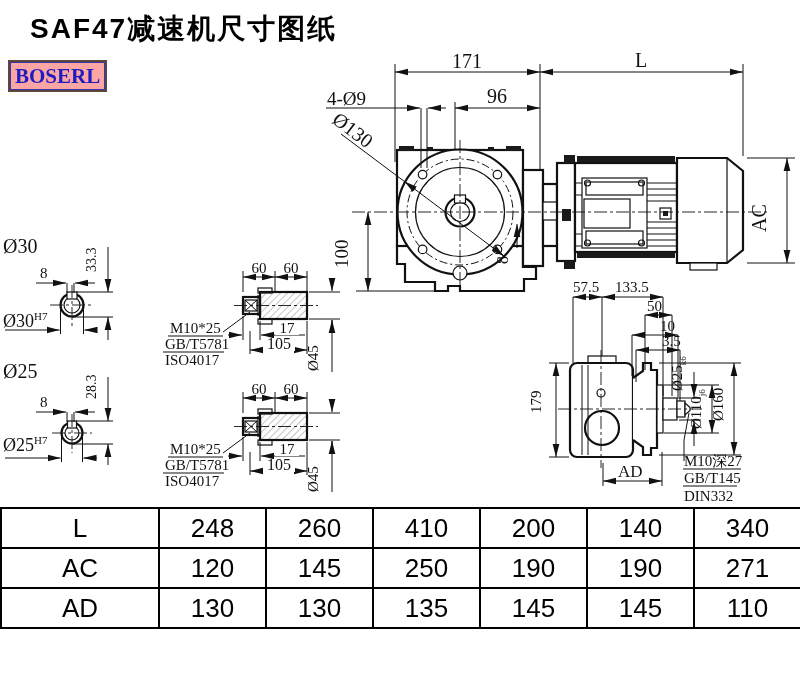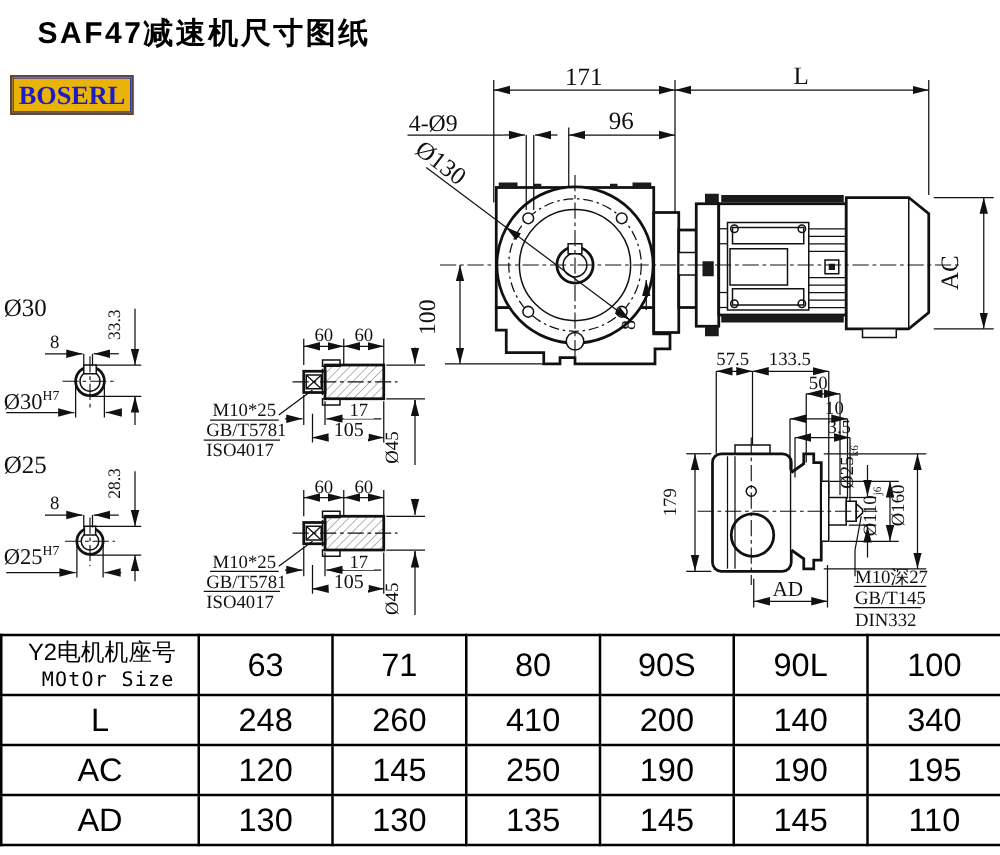--- a/index.html
+++ b/index.html
@@ -1,18 +1,18 @@
 <!DOCTYPE html>
 <html><head>
 <meta charset="utf-8">
 <style>
   html,body{margin:0;padding:0}
   body{width:800px;height:684px;position:relative;background:#fff;font-family:"Liberation Sans",sans-serif;overflow:hidden;color:#000}
-  .title{position:absolute;left:30px;top:10px;font-size:24px;font-weight:bold;letter-spacing:2px;white-space:nowrap}
-  .logo{position:absolute;left:8px;top:60px;border:2px solid #5c4640;box-shadow:inset 0 0 0 1px #3434a8;color:#1d1dc5;font:bold 21px "Liberation Serif",serif;padding:0 5px;line-height:28px;background:#eab308}
+  .title{position:absolute;left:30px;top:10px;font-size:28px;font-weight:bold;letter-spacing:2px;white-space:nowrap}
+  .logo{position:absolute;left:8px;top:60px;border:2px solid #5c4640;box-shadow:inset 0 0 0 1px #3434a8;color:#1d1dc5;font:bold 21px "Liberation Serif",serif;padding:0 5px;line-height:28px;background:#fca5a5}
   svg.drawing{position:absolute;left:0;top:0}
   svg .thin{stroke:#111;stroke-width:1;fill:none}
   svg .dim{stroke:#111;stroke-width:1;fill:none}
   svg .ol{stroke:#111;stroke-width:2.2;fill:none}
   svg .olw{stroke:#111;stroke-width:2.2;fill:#fff}
   svg .ol1{stroke:#111;stroke-width:1.2;fill:none}
   svg .ol1w{stroke:#111;stroke-width:1.2;fill:#fff}
   svg .cl{stroke:#111;stroke-width:0.9;fill:none;stroke-dasharray:13 3 3 3}
   svg .dk{fill:#1a1a1a;stroke:none}
   svg text{font-family:"Liberation Serif",serif;fill:#111}
@@ -338,49 +338,37 @@
   <colgroup>
     <col style="width:158px">
       <col style="width:107px">
       <col style="width:107px">
       <col style="width:107px">
     <col style="width:107px">
       <col style="width:107px">
       <col style="width:107px">
   </colgroup>
   <tbody>
-      <tr style="height:48px">
-    <td class="hdr">
-      <div class="cn">Y2电机机座号</div>
-      <div class="en">MOtOr Size</div>
-    </td>
-    <td>63</td>
-    <td>71</td>
-    <td>80</td>
-    <td>90S</td>
-    <td>90L</td>
-    <td>100</td>
-  </tr>
   <tr style="height:40px">
     <td>L</td>
     <td>248</td>
     <td>260</td>
     <td>410</td>
     <td>200</td>
     <td>140</td>
     <td>340</td>
   </tr>
   <tr style="height:40px">
     <td>AC</td>
     <td>120</td>
     <td>145</td>
     <td>250</td>
     <td>190</td>
     <td>190</td>
-    <td>195</td>
+    <td>271</td>
   </tr>
   <tr style="height:40px">
     <td>AD</td>
     <td>130</td>
     <td>130</td>
     <td>135</td>
     <td>145</td>
     <td>145</td>
     <td>110</td>
   </tr>

